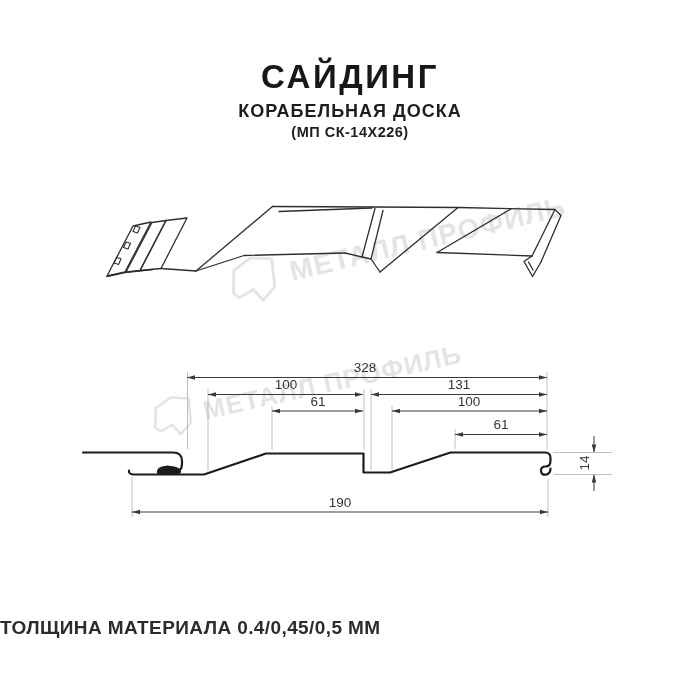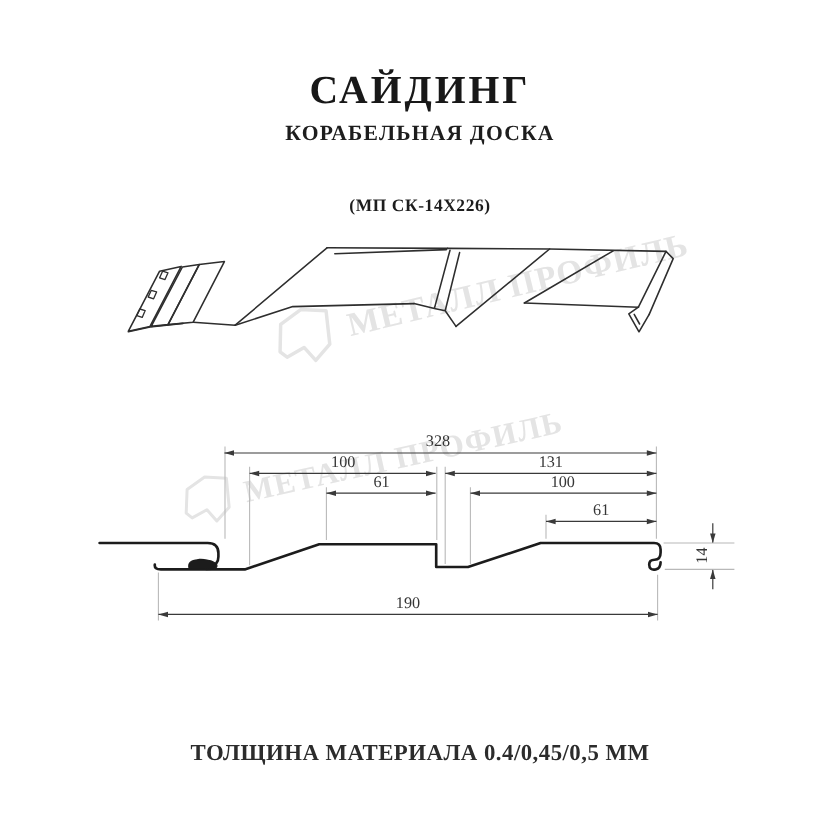--- a/index.html
+++ b/index.html
@@ -1,38 +1,38 @@
 <!DOCTYPE html>
 <html><head>
 <meta charset="utf-8">
 <style>
   html,body { margin:0; padding:0; background:#fff; }
   .stage {
     position:relative; width:700px; height:694px; background:#ffffff;
-    overflow:hidden; font-family:Liberation Serif, serif; color:#1b1b1b;
+    overflow:hidden; font-family:Liberation Sans, sans-serif; color:#1b1b1b;
   }
   .hdr { position:absolute; left:0; width:700px; text-align:center; white-space:nowrap; }
   .hdr-title  { top:58px;  font-size:33px;   font-weight:700; letter-spacing:2.5px; color:#181818; }
   .hdr-sub    { top:101px; font-size:18px;   font-weight:700; letter-spacing:1px;   color:#1d1d1d; }
-  .hdr-code   { top:124px; font-size:14.5px; font-weight:700; letter-spacing:0.5px; color:#1d1d1d;margin-top:40px; }
+  .hdr-code   { top:124px; font-size:14.5px; font-weight:700; letter-spacing:0.5px; color:#1d1d1d; }
 
   .wm { position:absolute; display:flex; align-items:center; color:#e4e4e4;
         font-weight:700; white-space:nowrap; transform-origin:left center; }
   .wm svg { flex:0 0 auto; }
   .wm-text { letter-spacing:1px; }
   .wm1 { left:225px; top:261px; font-size:28px; gap:9px;  transform:rotate(-13.5deg); }
   .wm2 { left:148px; top:400px; font-size:26px; gap:7px;  transform:rotate(-12.5deg); }
 
   .art { position:absolute; left:0; top:0; }
 
   .dim { position:absolute; font-size:13.5px; line-height:14px; color:#353535;
          transform:translateX(-50%); white-space:nowrap; }
   .dim-v { transform:translate(-50%,-50%) rotate(-90deg); }
 
-  .footer { position:absolute; top:617px; left:0; width:700px; text-align:center;
+  .footer { position:absolute; top:617px; left:0; width:700px; 
             font-size:19px; font-weight:700; letter-spacing:0.4px; color:#2c2c2c; white-space:nowrap; }
 </style>
 </head>
 <body>
 
 <div class="stage">
 
   <div class="hdr hdr-title">САЙДИНГ</div>
   <div class="hdr hdr-sub">КОРАБЕЛЬНАЯ ДОСКА</div>
   <div class="hdr hdr-code">(МП СК-14Х226)</div>

